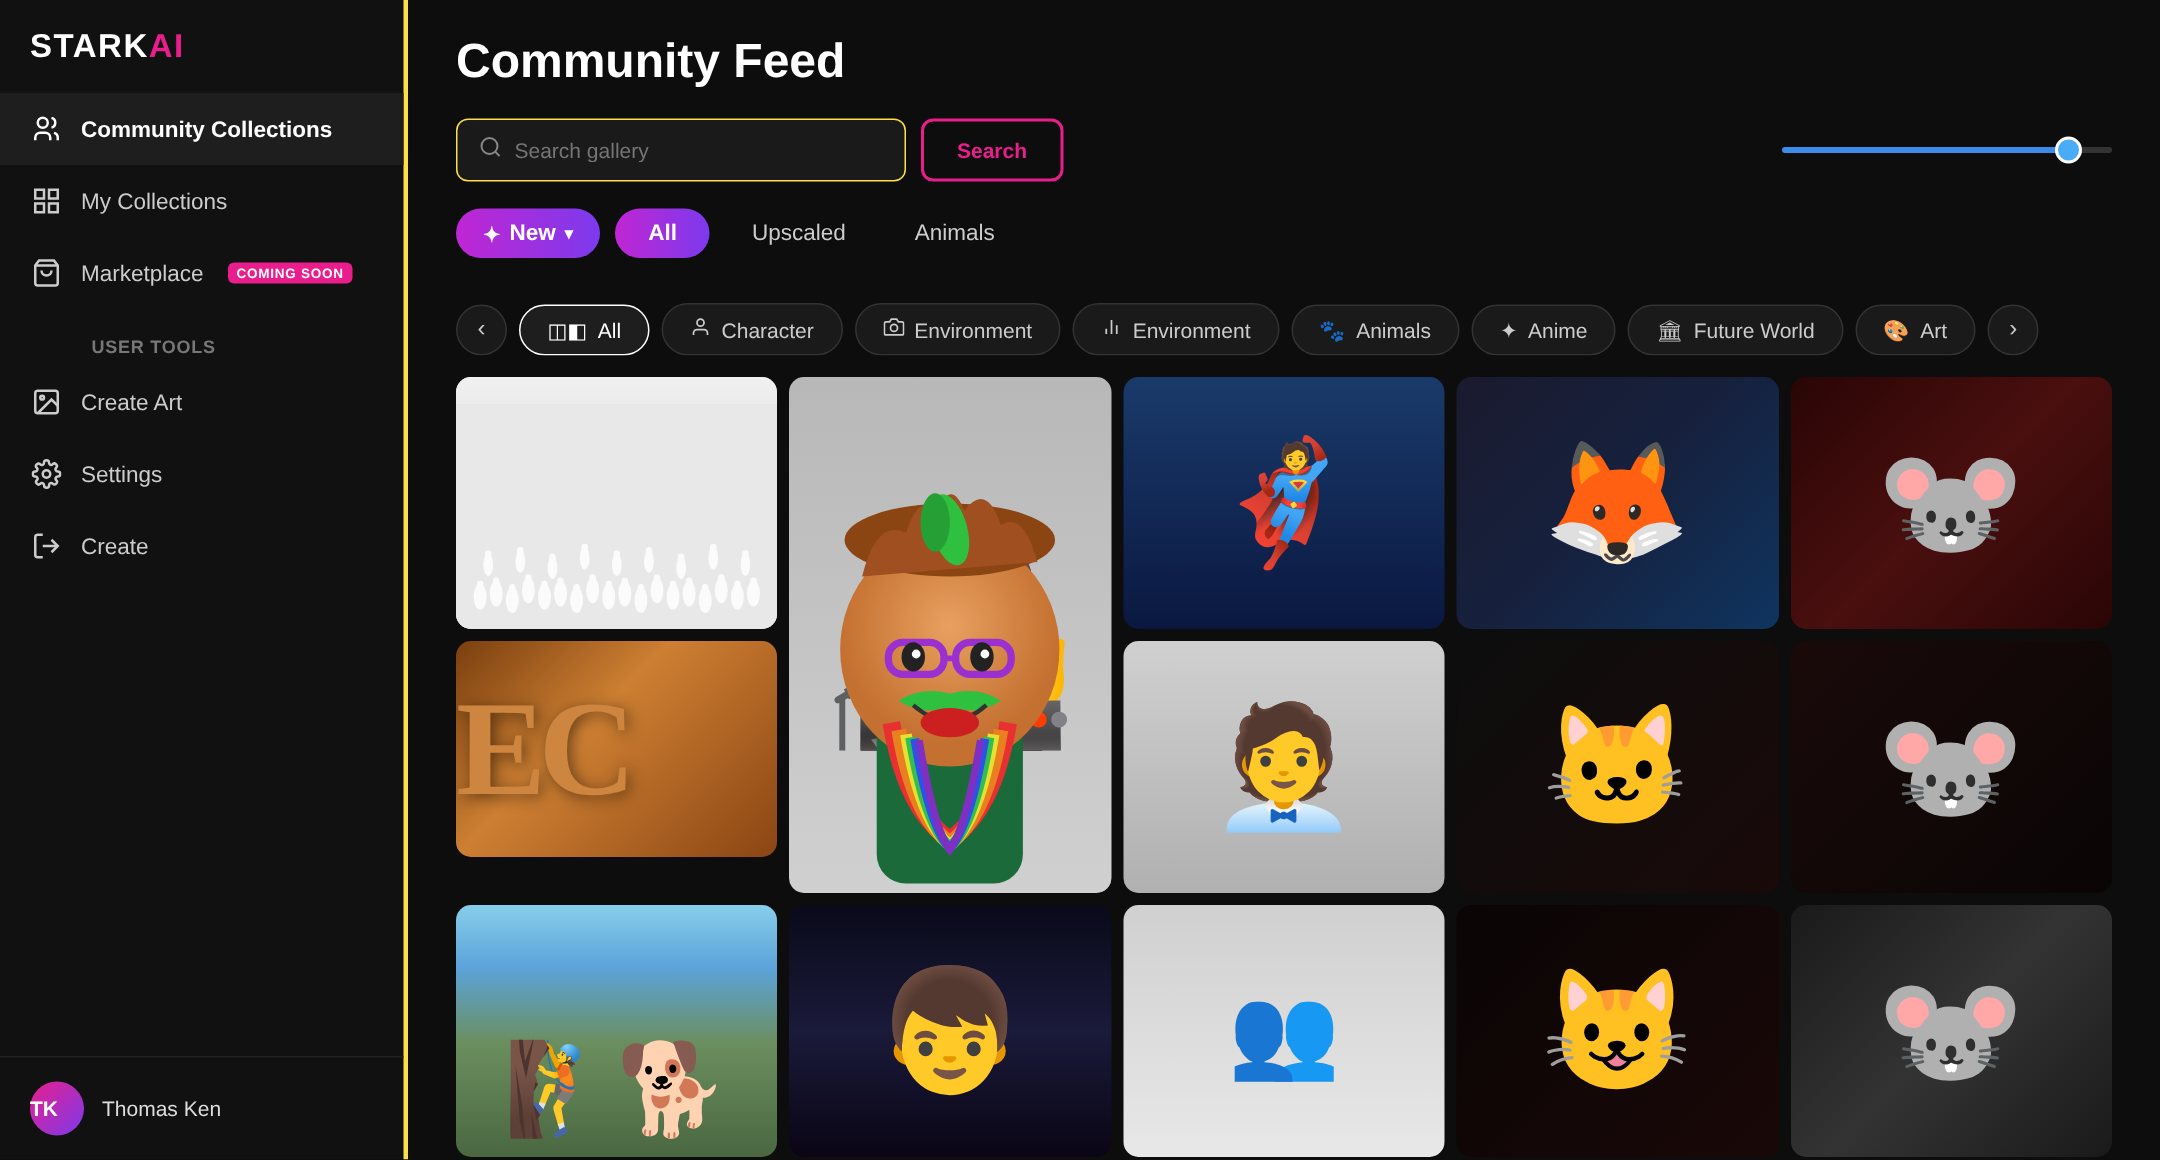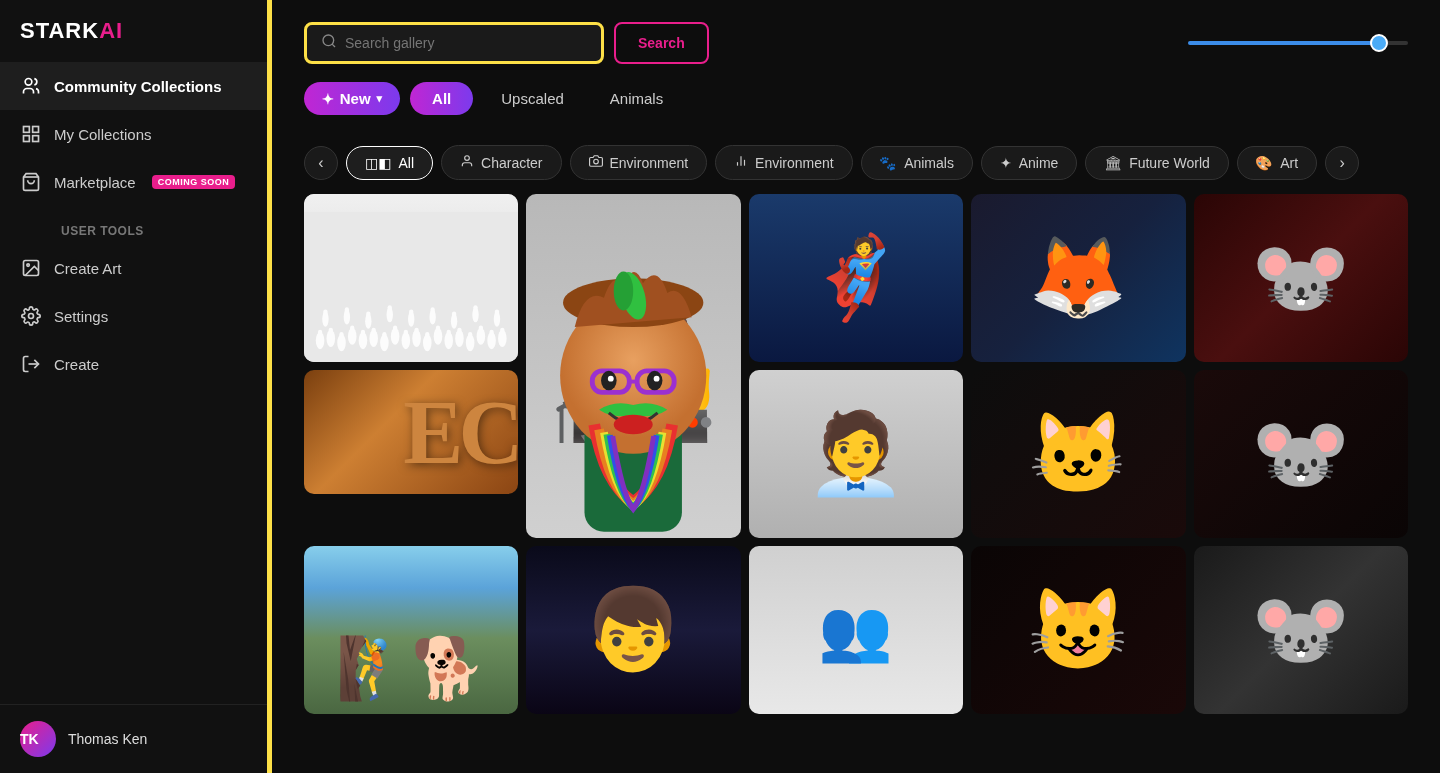--- a/index.html
+++ b/index.html
@@ -13,21 +13,21 @@
     }
 
     
     .sidebar {
       width: 272px;
       min-width: 272px;
       background: #111;
       display: flex;
       flex-direction: column;
       padding: 0;
-      border-right: 5px solid #fde047;
+      border-right: 3px solid #fde047;
       height: 100vh;
     }
     .sidebar-logo {
       padding: 18px 20px 18px 20px;
       display: flex;
       align-items: center;
     }
     .logo-text {
       font-size: 22px;
       font-weight: 900;
@@ -132,21 +132,21 @@
       display: flex;
       align-items: center;
       gap: 0;
       margin-bottom: 18px;
       position: relative;
     }
     .search-input-wrap {
       display: flex;
       align-items: center;
       background: #1a1a1a;
-      border: 3px solid #fde047;
+      border: 1px solid #fde047;
       border-radius: 8px;
       padding: 12px 14px;
       height: 42px;
       flex: 0 0 300px;
       gap: 8px;
     }
     .search-icon-svg {
       color: #888;
       flex-shrink: 0;
     }
@@ -427,20 +427,21 @@
   <div class="sidebar-footer">
     <div class="avatar">
       <span>TK</span>
     </div>
     <span class="user-name">Thomas Ken</span>
   </div>
 </aside>
 
 <main class="main">
   <div class="main-header">
+    <h1 class="page-title">Community Feed</h1>
 
     <div class="search-bar-row">
       <div class="search-input-wrap">
         <span class="search-icon-svg">
           <svg width="16" height="16" viewBox="0 0 24 24" fill="none" stroke="#888" stroke-width="2">
             <circle cx="11" cy="11" r="8"></circle>
               <line x1="21" y1="21" x2="16.65" y2="16.65"></line>
           </svg>
         </span>
         <input type="text" class="search-input" placeholder="Search gallery" style="">
@@ -641,21 +642,21 @@
       </div>
 
       <div class="gallery-item" style="height:168px;background:linear-gradient(135deg,#1a1a2e 0%,#16213e 50%,#0f3460 100%);">
         <div style="position:absolute;inset:0;display:flex;align-items:center;justify-content:center;font-size:80px;">🦊</div>
       </div>
 
       <div class="gallery-item" style="height:168px;background:linear-gradient(135deg,#2a0505 0%,#4a0f0f 50%,#2a0505 100%);">
         <div style="position:absolute;inset:0;display:flex;align-items:center;justify-content:center;font-size:80px;">🐭</div>
       </div>
 
-      <div class="gallery-item" style="height:124px;background:linear-gradient(135deg,#7a3f0f 0%,#cd7f32 40%,#8B4513 100%);display:flex;align-items:center;justify-content:flex-end;">
+      <div class="gallery-item" style="height:144px;background:linear-gradient(135deg,#7a3f0f 0%,#cd7f32 40%,#8B4513 100%);display:flex;align-items:center;justify-content:flex-start;">
         <span style="font-size:90px;font-weight:900;color:#cd853f;font-family:Georgia,serif;letter-spacing:-5px;text-shadow:2px 2px 10px rgba(0,0,0,0.5);">EC</span>
       </div>
 
       <div class="gallery-item" style="height:168px;background:linear-gradient(180deg,#d0d0d0 0%,#b0b0b0 100%);">
         <div style="position:absolute;inset:0;display:flex;align-items:center;justify-content:center;font-size:80px;">🧑‍💼</div>
       </div>
 
       <div class="gallery-item" style="height:168px;background:linear-gradient(135deg,#0d0d0d 0%,#1a0a0a 100%);">
         <div style="position:absolute;inset:0;display:flex;align-items:center;justify-content:center;font-size:80px;">🐱</div>
       </div>

